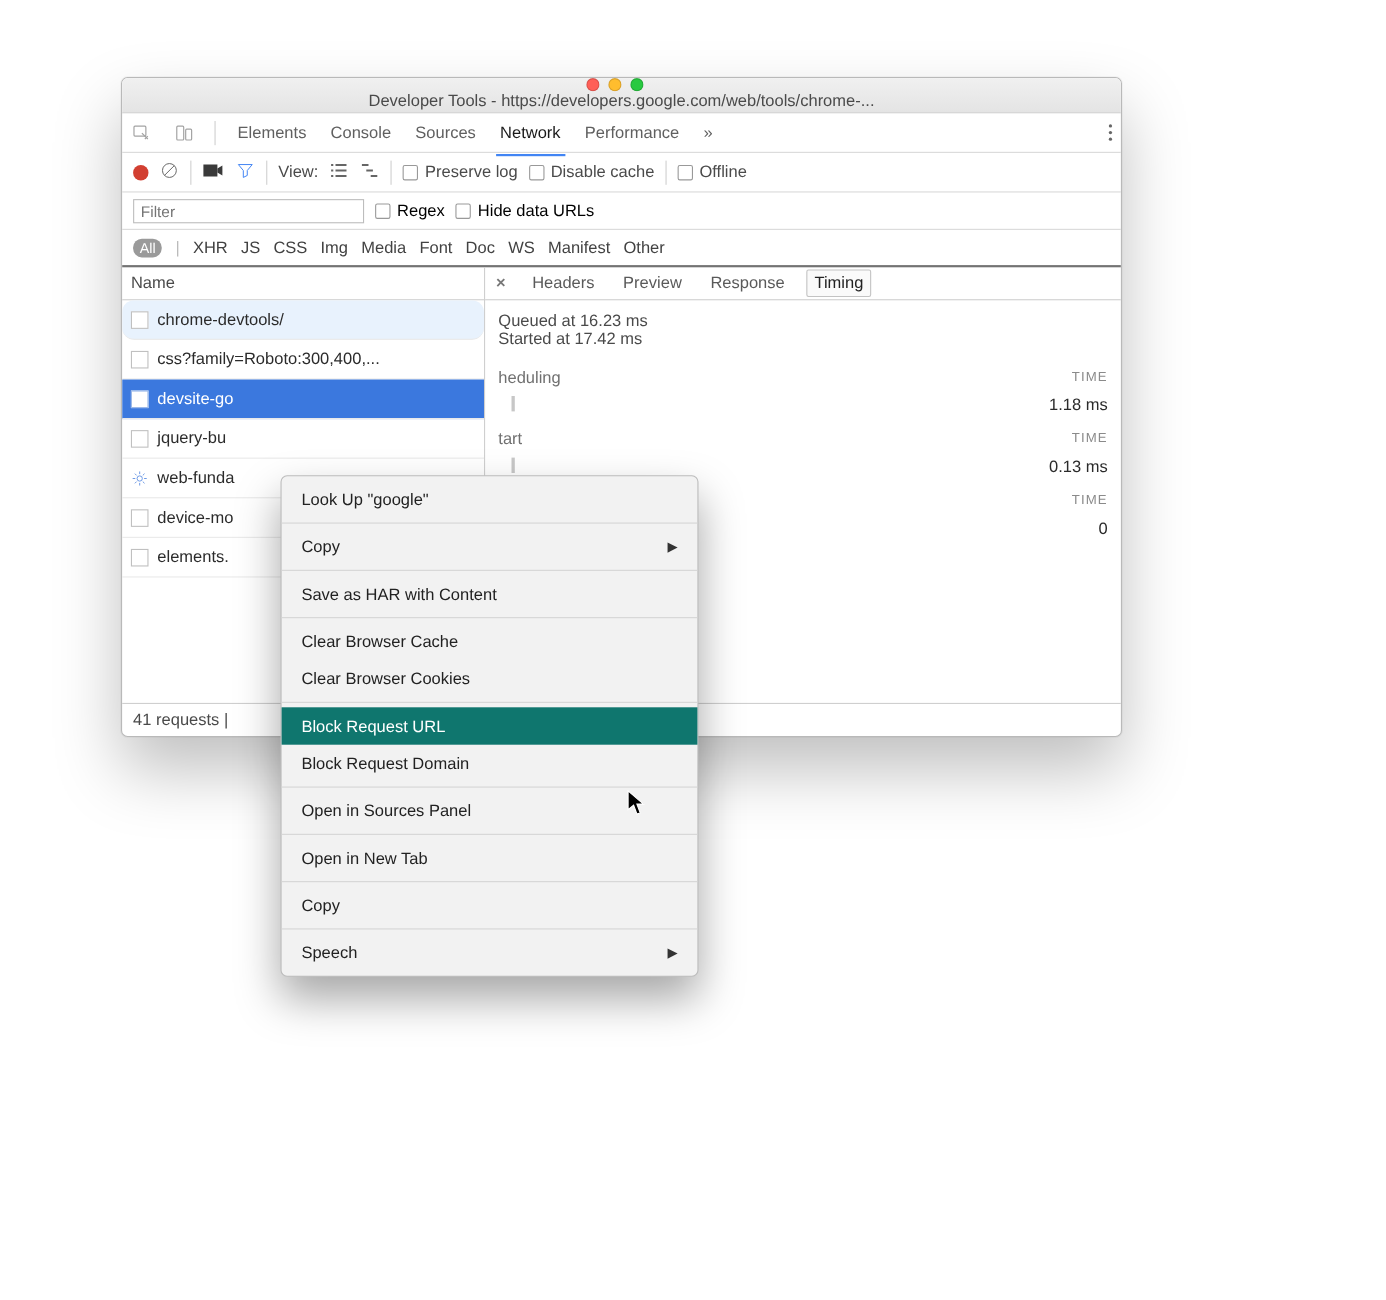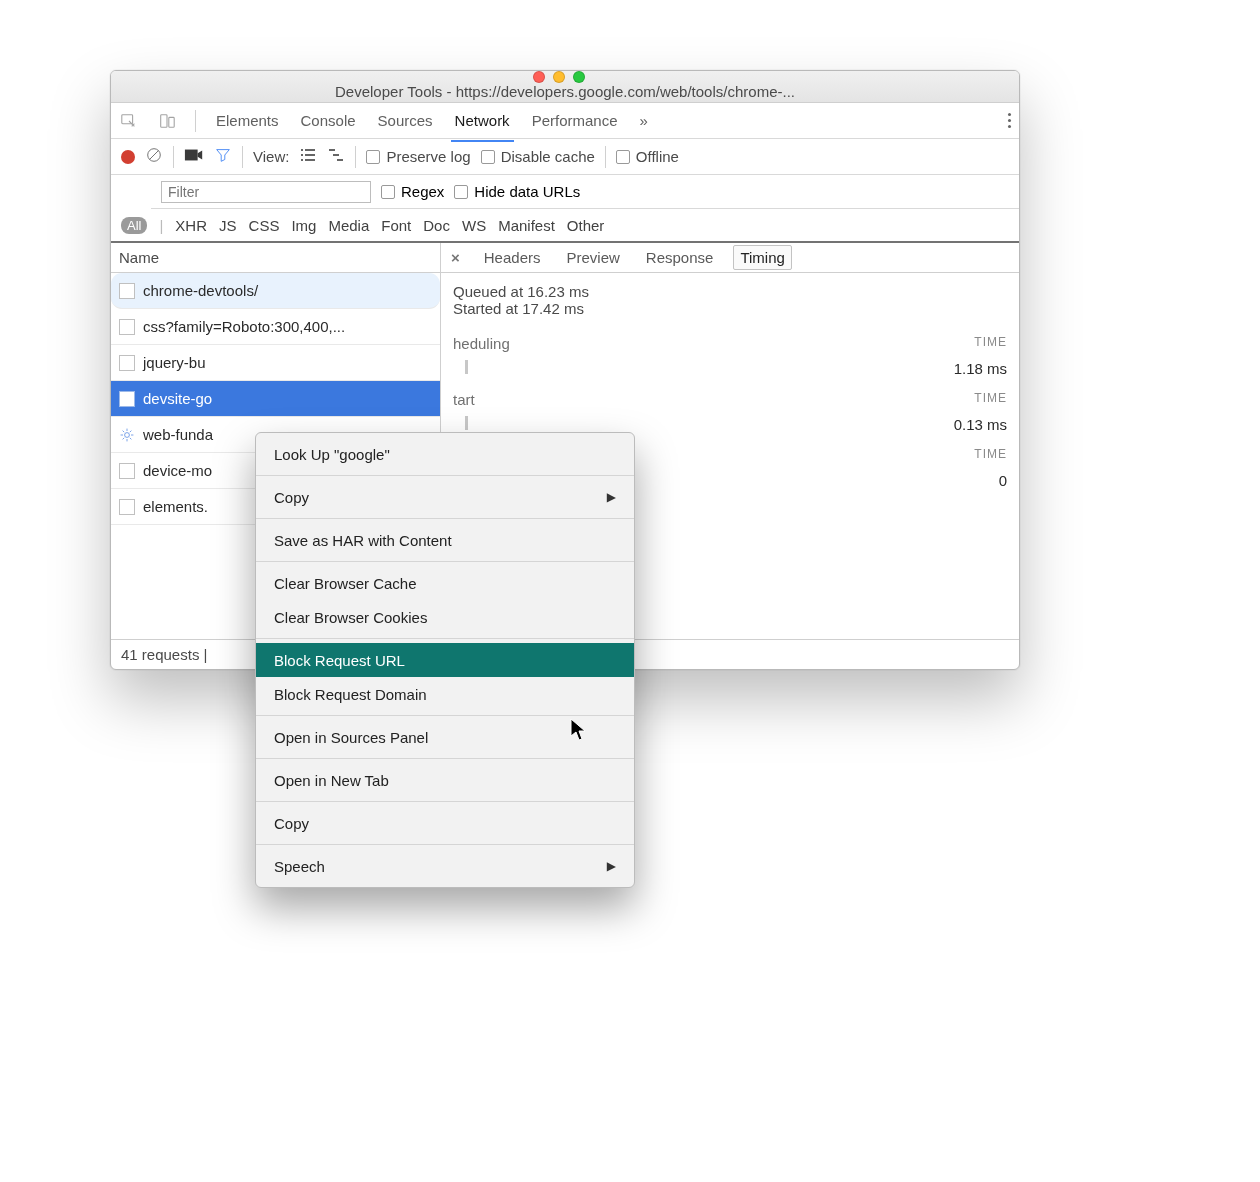--- a/index.html
+++ b/index.html
@@ -60,21 +60,21 @@
   .nettool .rec { width:14px; height:14px; border-radius:50%; background:#d23f31; }
   .nettool svg{ stroke:#666; fill:none;}
   .nettool .funnel svg{ stroke:#4285f4;}
   .nettool .view-label{color:#4a4a4a;}
   .chk { display:flex; align-items:center; gap:6px;}
   .chk .box{ width:14px; height:14px; border:1px solid #999; border-radius:2px; background:#fff;}
   
   .filterrow{
     height:34px;
     border-bottom:1px solid #d9d9d9;
-    display:flex; align-items:center; gap:10px; padding:0 10px;margin-left:40px;
+    display:flex; align-items:center; gap:10px; padding:0 10px;
   }
   .filterrow input{
     width:210px; height:22px; border:1px solid #bdbdbd; padding:0 6px; font-size:14px;
   }
   
   .typerow{
     height:34px;
     border-bottom:2px solid #737373;
     display:flex; align-items:center; gap:12px; padding:0 10px; color:#424242;
   }
@@ -269,27 +269,27 @@
       <div class="colhead">Name</div>
       <div class="reqlist">
         <div class="reqrow light">
             <span class="ficon"></span>
             <span>chrome-devtools/</span>
           </div>
         <div class="reqrow">
             <span class="ficon"></span>
             <span>css?family=Roboto:300,400,...</span>
           </div>
+        <div class="reqrow sel">
+            <span class="ficon"></span>
+            <span>devsite-go</span>
+          </div>
         <div class="reqrow">
             <span class="ficon"></span>
             <span>jquery-bu</span>
-          </div>
-        <div class="reqrow sel">
-            <span class="ficon"></span>
-            <span>devsite-go</span>
           </div>
         <div class="reqrow">
             <span class="ficon gear"><svg width="16" height="16" viewBox="0 0 20 20">
                 <circle cx="10" cy="10" r="3"></circle>
                 <path d="M10 2v3M10 15v3M2 10h3M15 10h3M4.5 4.5l2 2M13.5 13.5l2 2M4.5 15.5l2-2M13.5 6.5l2-2"></path>
               </svg></span>
             <span>web-funda</span>
           </div>
         <div class="reqrow">
             <span class="ficon"></span>

